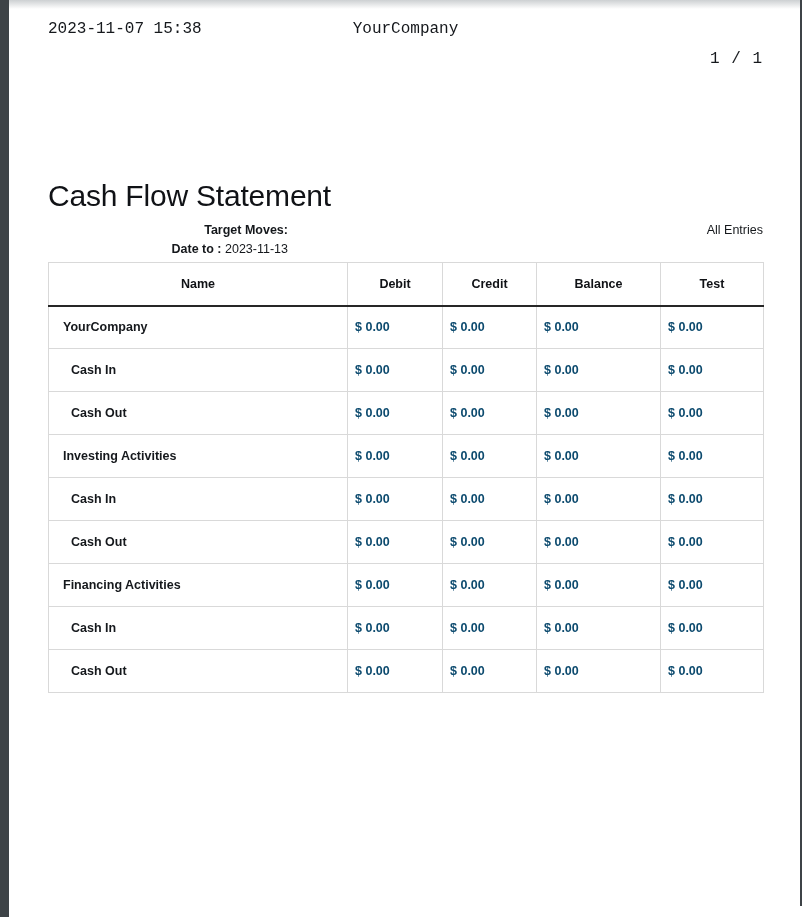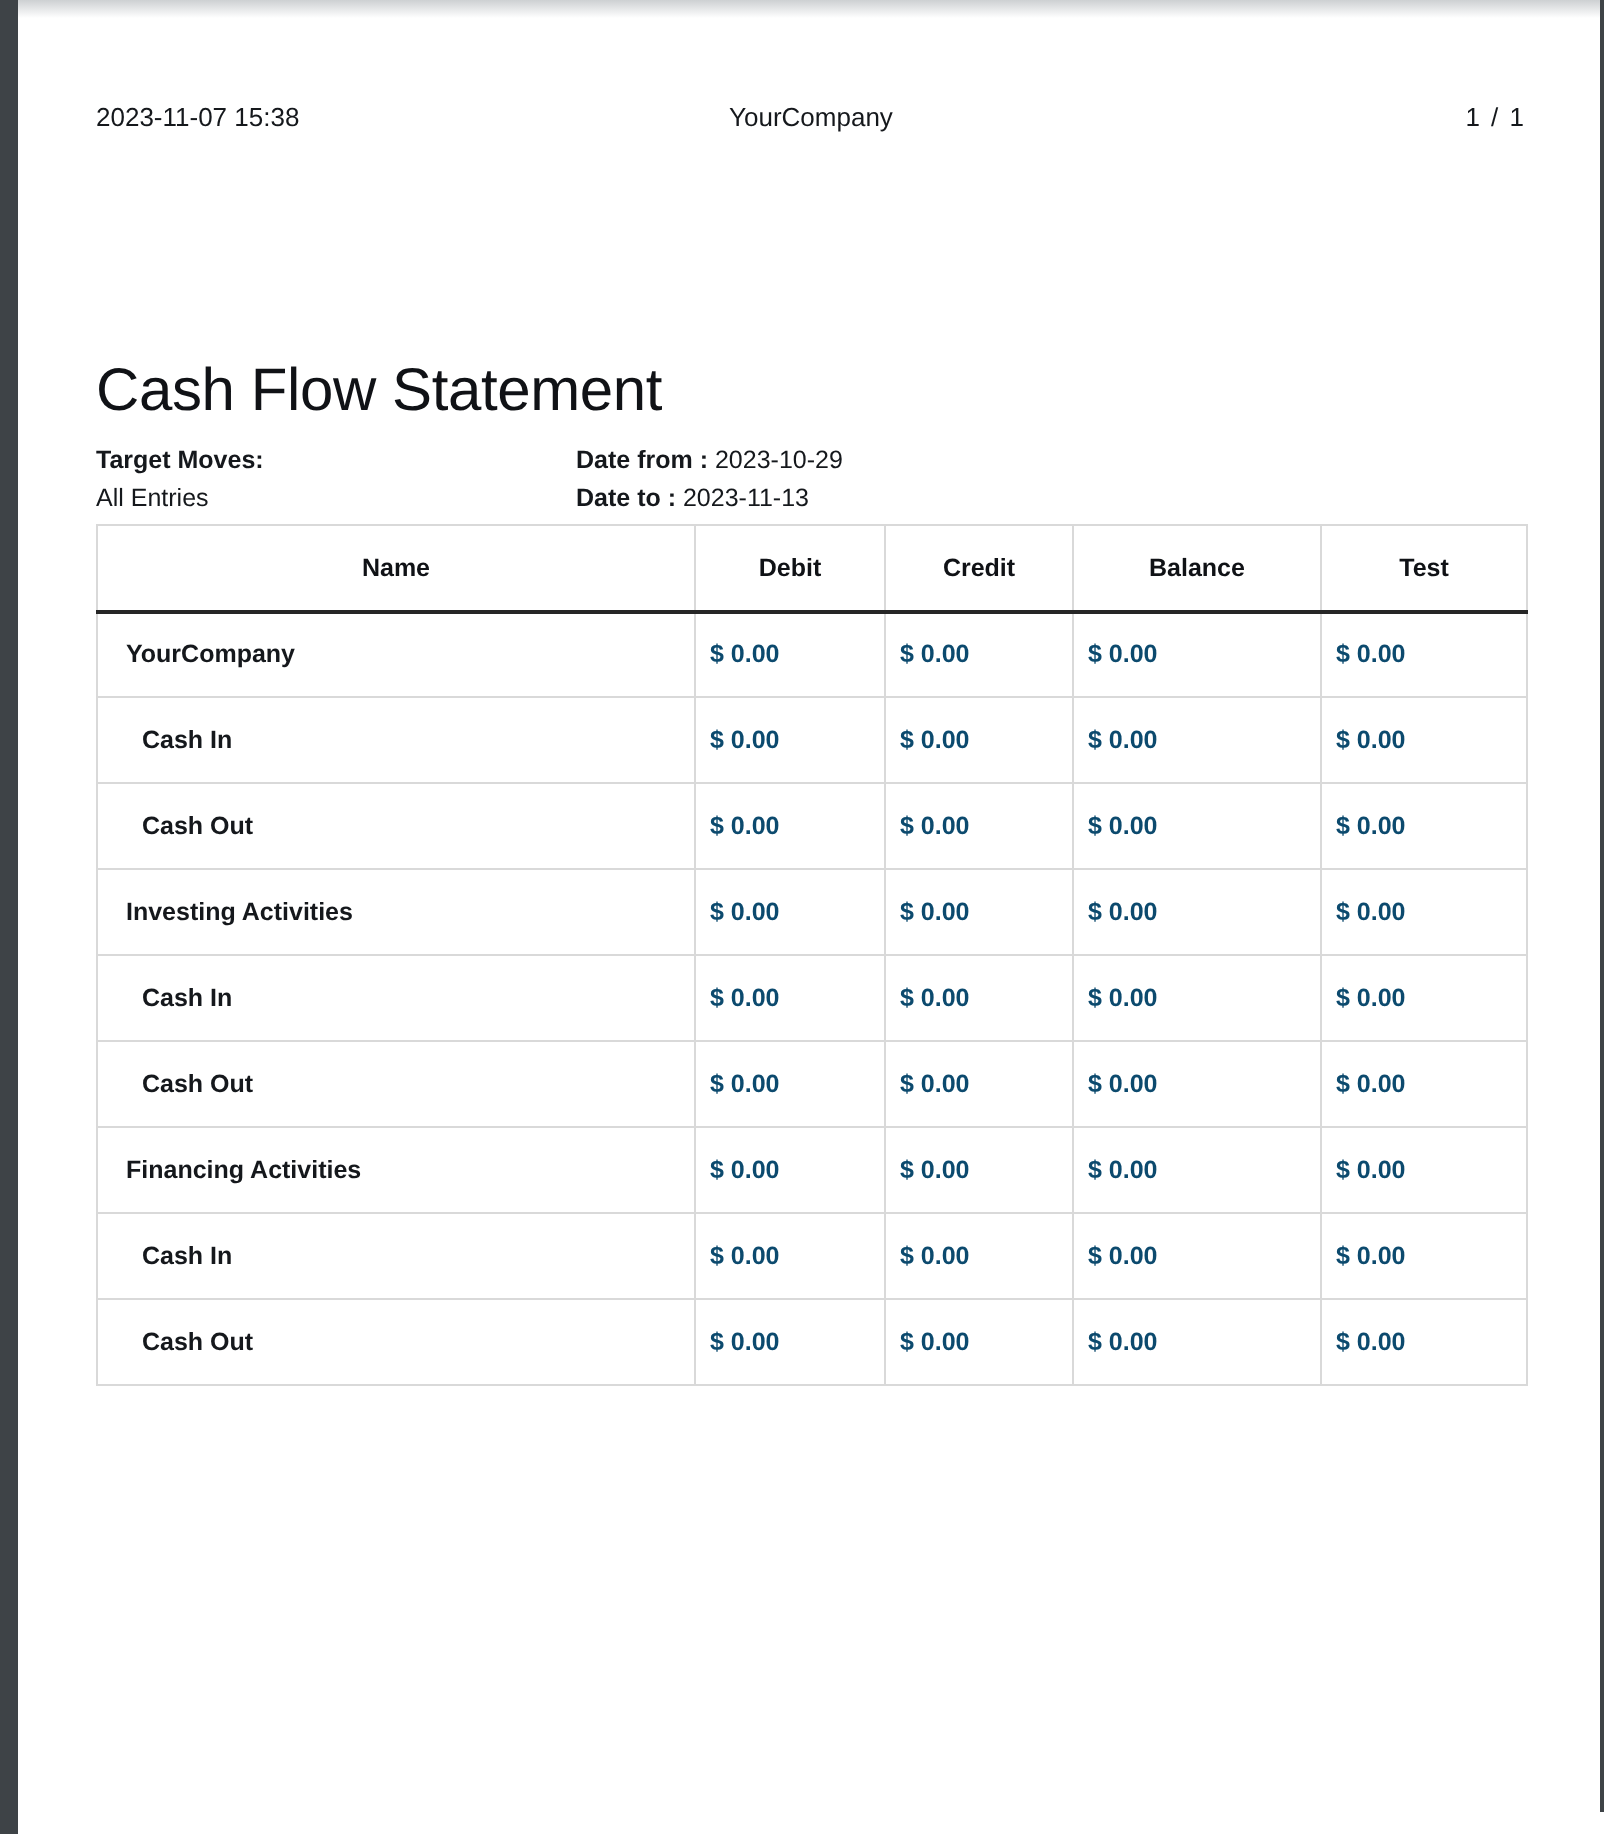--- a/index.html
+++ b/index.html
@@ -28,22 +28,22 @@
     background: linear-gradient(to bottom, #cdd0d2, rgba(255,255,255,0));
   }
 
   .page-content {
     position: absolute; left: 48px; top: 0; width: 715px;
   }
 
   
   .doc-header {
     margin-top: 21px;
-    display: flex; align-items: flex-end;
-    font-size: 13px; line-height: 16px;
+    display: flex; align-items: flex-start;
+    font-size: 16px; line-height: 16px; font-family: Liberation Mono, monospace;
   }
   .dh-left  { flex: 1; text-align: left; }
   .dh-center{ flex: 1; text-align: center; }
   .dh-right { flex: 1; text-align: right; letter-spacing: 1px; margin-top: 30px; }
 
   .doc-title {
     margin-top: 114px;
     font-size: 30px; line-height: 30px;
     font-weight: 400;
     color: #101216;
@@ -51,21 +51,21 @@
   }
 
   
   .filters {
     margin-top: 10px;
     display: grid;
     grid-template-columns: 240px auto;
     font-size: 12.5px; line-height: 19px;
   }
   .filters .lbl { font-weight: 700; }
-  .fcell { white-space: nowrap; }
+  .fcell { white-space: nowrap; text-align: right; }
 
   
   table.report {
     margin-top: 3px;
     width: 715px;
     border-collapse: collapse;
     font-size: 12.5px;
     table-layout: fixed;
   }
   table.report th, table.report td {
@@ -98,24 +98,20 @@
       <div class="dh-left">2023-11-07 15:38</div>
       <div class="dh-center">YourCompany</div>
       <div class="dh-right">1 / 1</div>
     </div>
 
     <div class="doc-title">Cash Flow Statement</div>
 
     <div class="filters">
       <div class="fcell">
         <span class="lbl">Target Moves:</span>
-      </div>
-      <div class="fcell">
-        <span class="lbl">Date from :</span>
-        <span>2023-10-29</span>
       </div>
       <div class="fcell">All Entries</div>
       <div class="fcell">
         <span class="lbl">Date to :</span>
         <span>2023-11-13</span>
       </div>
     </div>
 
     <table class="report">
       <colgroup>

